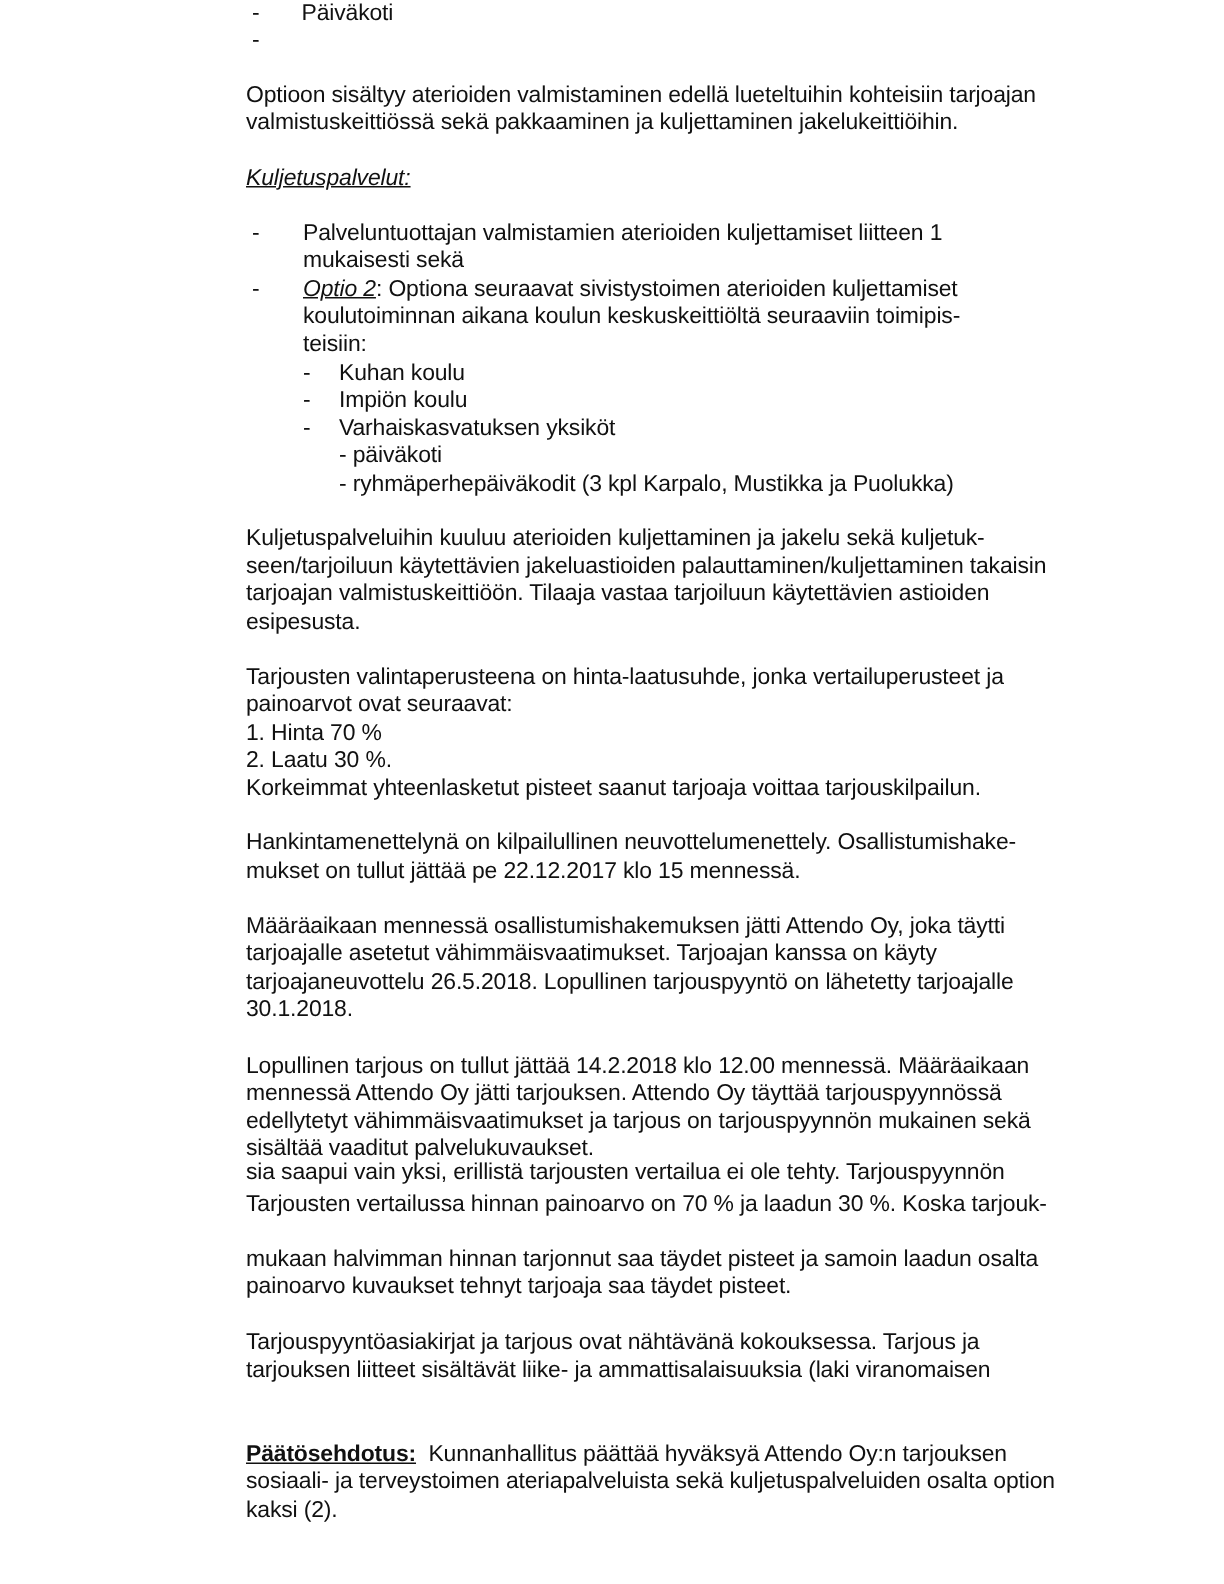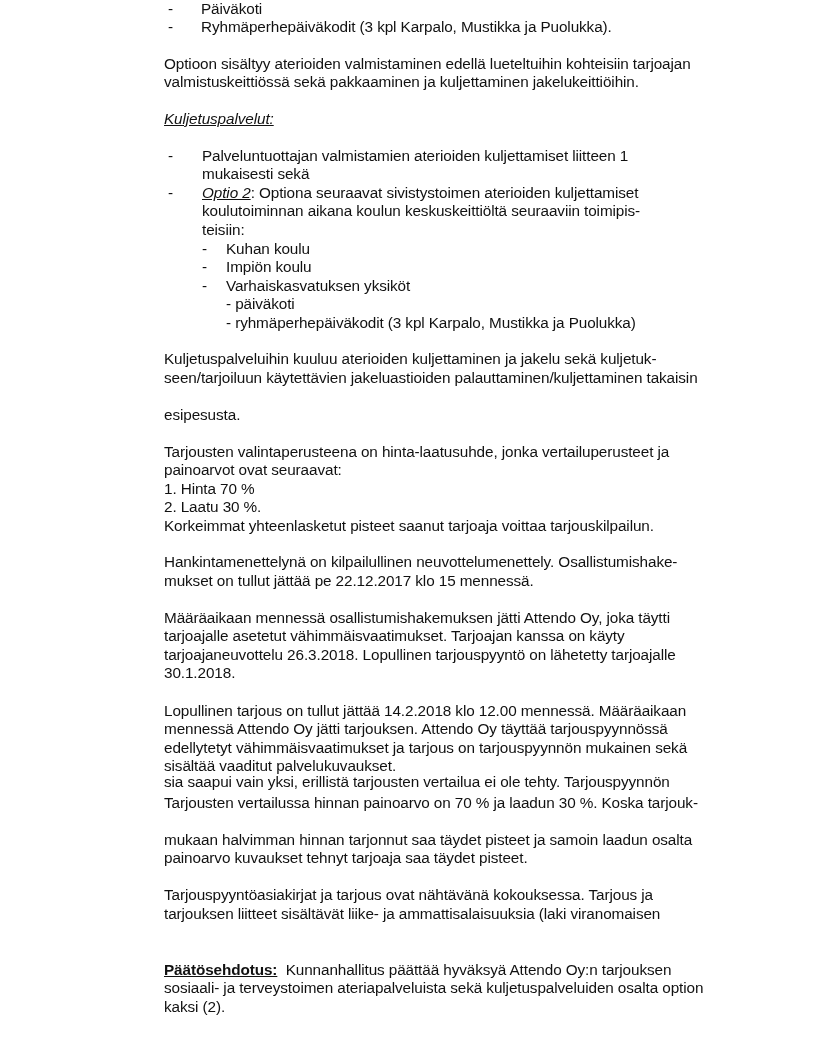--- a/index.html
+++ b/index.html
@@ -12,21 +12,20 @@
   .bold-u { font-weight: bold; text-decoration: underline; }
 </style>
 </head>
 <body>
 
 <div class="page">
 
   <span class="dash" style="left:168px;top:0px">-</span>
   <span class="ln" style="left:201px;top:0px">Päiväkoti</span>
   <span class="dash" style="left:168px;top:18px">-</span>
-  <span class="ln" style="left:201px;top:18px">Ryhmäperhepäiväkodit (3 kpl Karpalo, Mustikka ja Puolukka).</span>
 
   <span class="ln" style="top:55px">Optioon sisältyy aterioiden valmistaminen edellä lueteltuihin kohteisiin tarjoajan</span>
   <span class="ln" style="top:73px">valmistuskeittiössä sekä pakkaaminen ja kuljettaminen jakelukeittiöihin.</span>
 
   <span class="ln ital-u" style="top:110px">Kuljetuspalvelut:</span>
 
   <span class="dash" style="left:168px;top:147px">-</span>
   <span class="ln" style="left:202px;top:147px">Palveluntuottajan valmistamien aterioiden kuljettamiset liitteen 1</span>
   <span class="ln" style="left:202px;top:165px">mukaisesti sekä</span>
 
@@ -39,34 +38,35 @@
   <span class="ln" style="left:226px;top:240px">Kuhan koulu</span>
   <span class="dash" style="left:202px;top:258px">-</span>
   <span class="ln" style="left:226px;top:258px">Impiön koulu</span>
   <span class="dash" style="left:202px;top:277px">-</span>
   <span class="ln" style="left:226px;top:277px">Varhaiskasvatuksen yksiköt</span>
   <span class="ln" style="left:226px;top:295px">- päiväkoti</span>
   <span class="ln" style="left:226px;top:314px">- ryhmäperhepäiväkodit (3 kpl Karpalo, Mustikka ja Puolukka)</span>
 
   <span class="ln" style="top:350px">Kuljetuspalveluihin kuuluu aterioiden kuljettaminen ja jakelu sekä kuljetuk-</span>
   <span class="ln" style="top:369px">seen/tarjoiluun käytettävien jakeluastioiden palauttaminen/kuljettaminen takaisin</span>
+  <span class="ln" style="top:387px">tarjoajan valmistuskeittiöön. Tilaaja vastaa tarjoiluun käytettävien astioiden</span>
   <span class="ln" style="top:406px">esipesusta.</span>
 
   <span class="ln" style="top:443px">Tarjousten valintaperusteena on hinta-laatusuhde, jonka vertailuperusteet ja</span>
   <span class="ln" style="top:461px">painoarvot ovat seuraavat:</span>
   <span class="ln" style="top:480px">1. Hinta 70 %</span>
   <span class="ln" style="top:498px">2. Laatu 30 %.</span>
   <span class="ln" style="top:517px">Korkeimmat yhteenlasketut pisteet saanut tarjoaja voittaa tarjouskilpailun.</span>
 
   <span class="ln" style="top:553px">Hankintamenettelynä on kilpailullinen neuvottelumenettely. Osallistumishake-</span>
   <span class="ln" style="top:572px">mukset on tullut jättää pe 22.12.2017 klo 15 mennessä.</span>
 
   <span class="ln" style="top:609px">Määräaikaan mennessä osallistumishakemuksen jätti Attendo Oy, joka täytti</span>
   <span class="ln" style="top:627px">tarjoajalle asetetut vähimmäisvaatimukset. Tarjoajan kanssa on käyty</span>
-  <span class="ln" style="top:646px">tarjoajaneuvottelu 26.3.2018. Lopullinen tarjouspyyntö on lähetetty tarjoajalle</span>
+  <span class="ln" style="top:646px">tarjoajaneuvottelu 26.5.2018. Lopullinen tarjouspyyntö on lähetetty tarjoajalle</span>
   <span class="ln" style="top:664px">30.1.2018.</span>
 
   <span class="ln" style="top:702px">Lopullinen tarjous on tullut jättää 14.2.2018 klo 12.00 mennessä. Määräaikaan</span>
   <span class="ln" style="top:720px">mennessä Attendo Oy jätti tarjouksen. Attendo Oy täyttää tarjouspyynnössä</span>
   <span class="ln" style="top:739px">edellytetyt vähimmäisvaatimukset ja tarjous on tarjouspyynnön mukainen sekä</span>
   <span class="ln" style="top:757px">sisältää vaaditut palvelukuvaukset.</span>
 
   <span class="ln" style="top:794px">Tarjousten vertailussa hinnan painoarvo on 70 % ja laadun 30 %. Koska tarjouk-</span>
   <span class="ln" style="top:773px">sia saapui vain yksi, erillistä tarjousten vertailua ei ole tehty. Tarjouspyynnön</span>
   <span class="ln" style="top:831px">mukaan halvimman hinnan tarjonnut saa täydet pisteet ja samoin laadun osalta</span>

